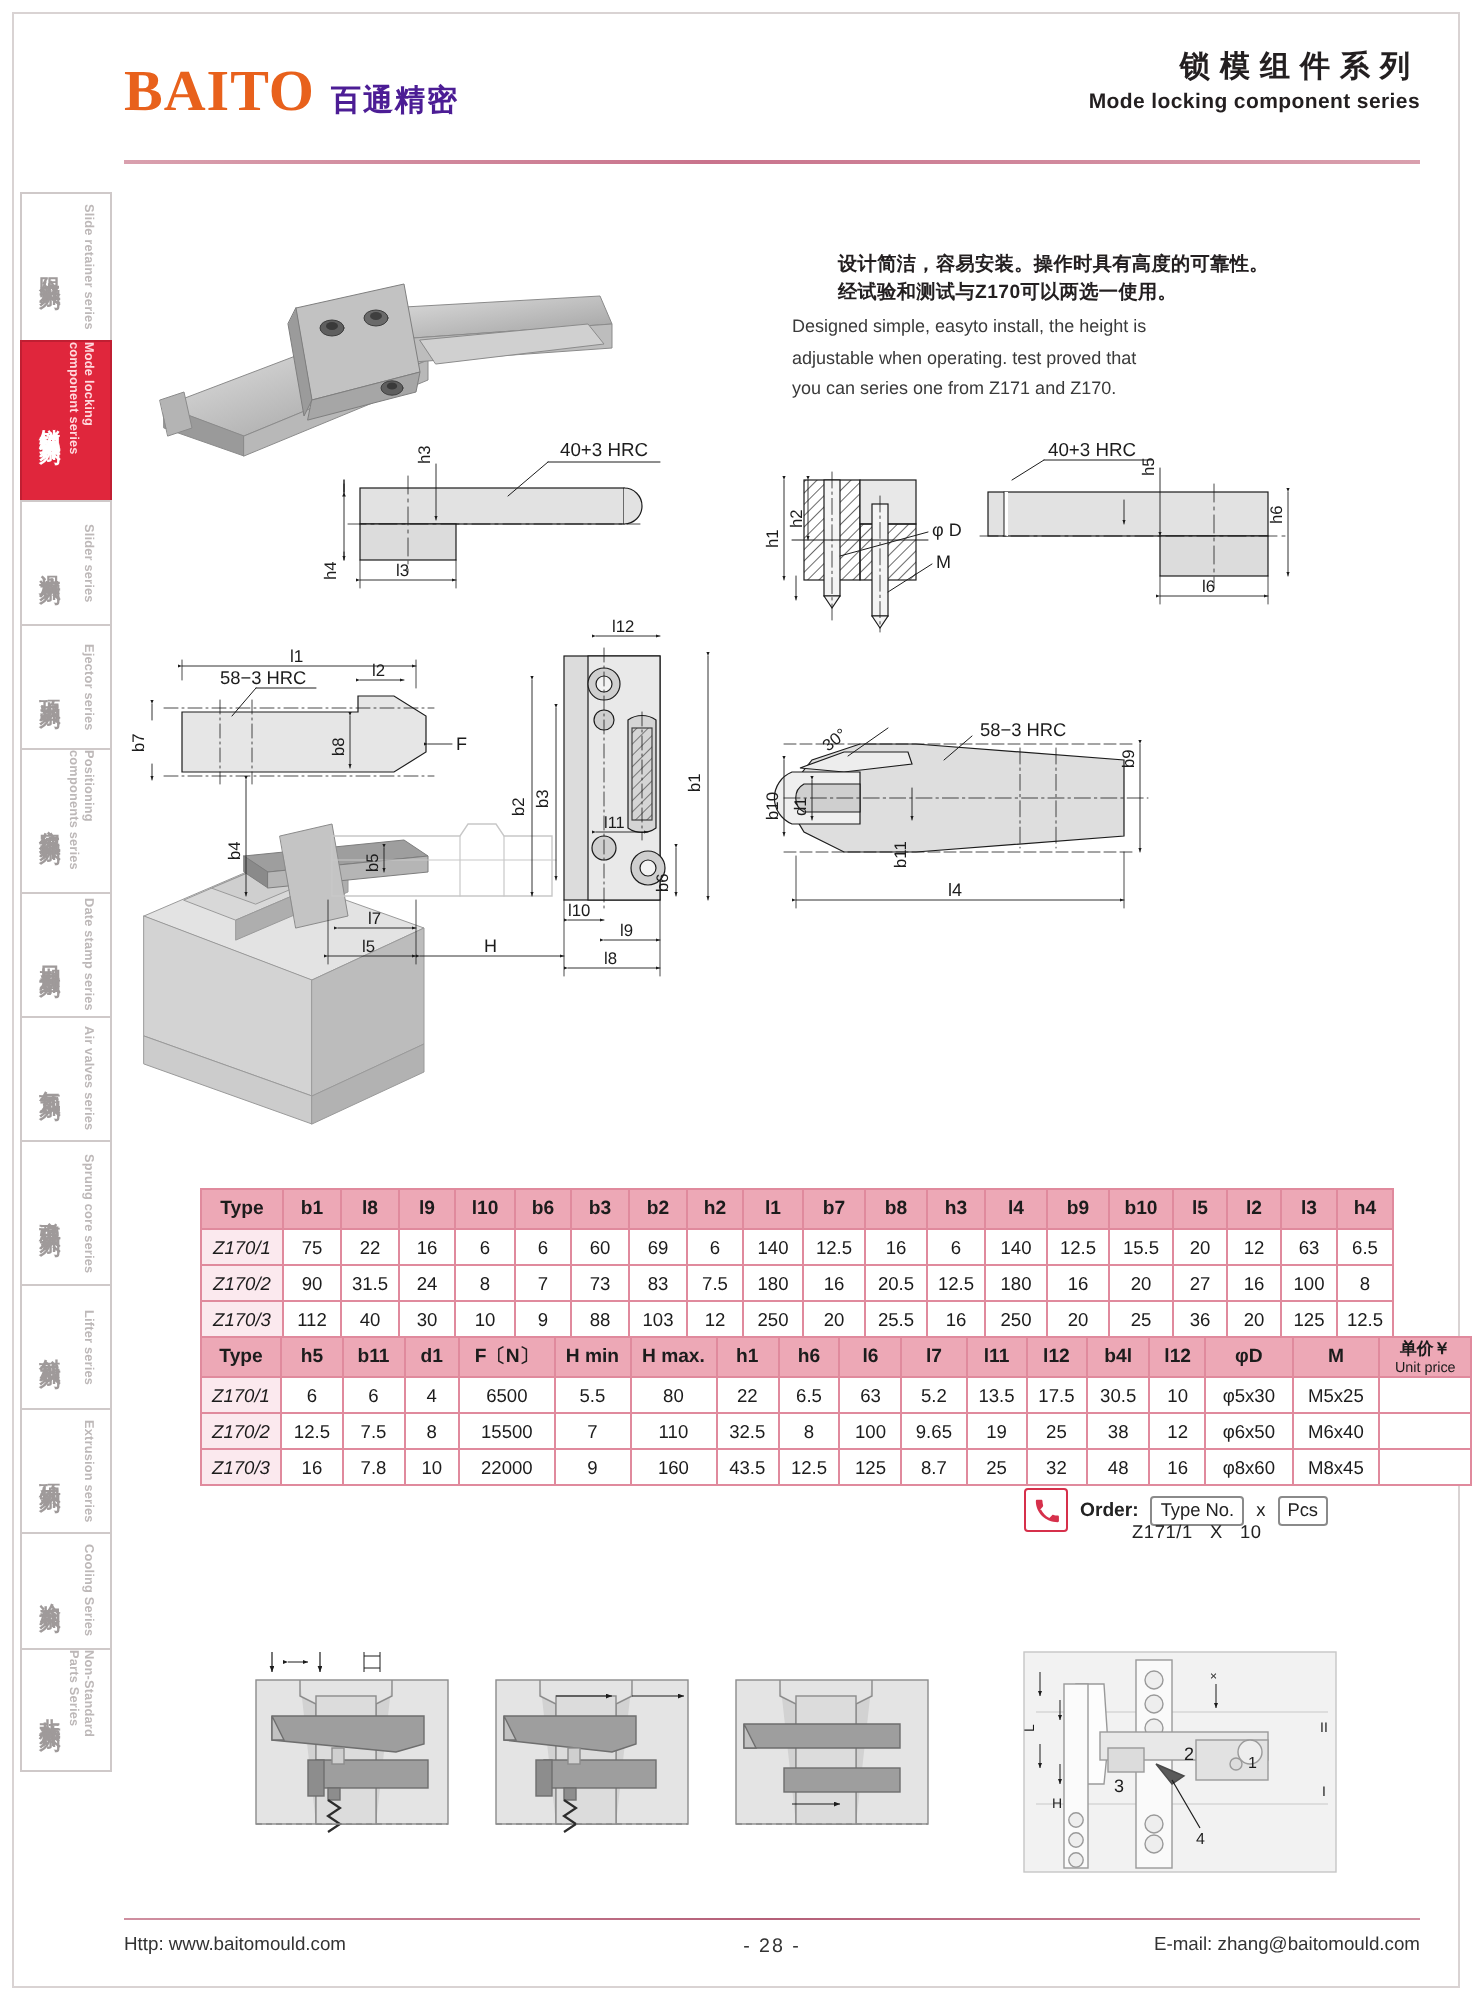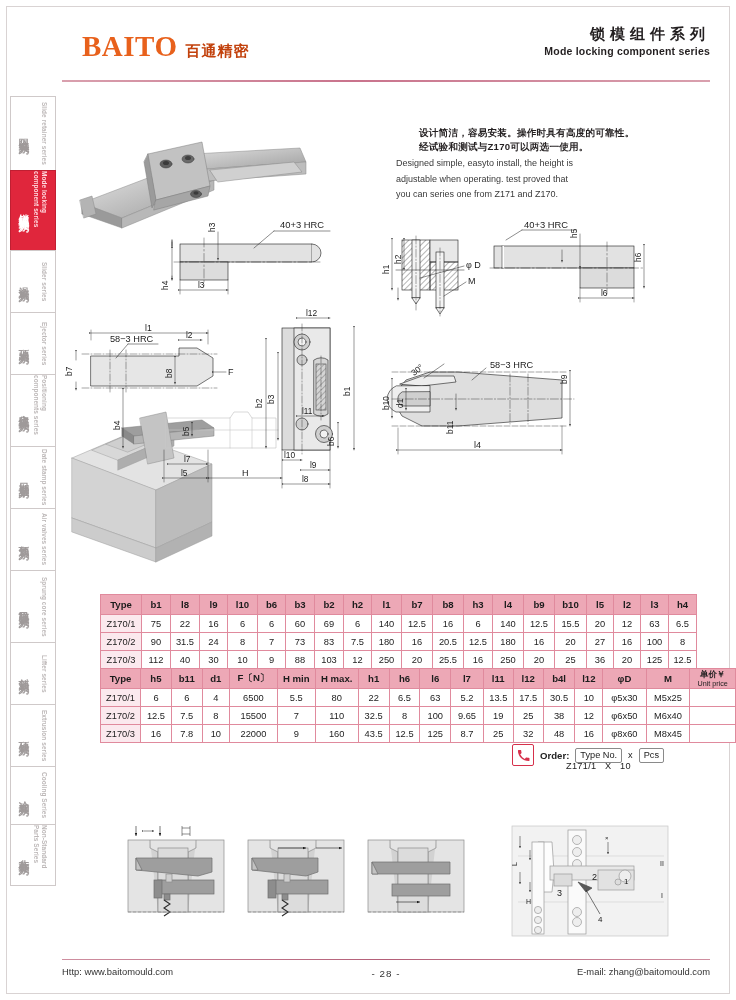--- a/index.html
+++ b/index.html
@@ -6,25 +6,25 @@
   body{width:736px;height:1000px;position:relative;
        font-family:"Liberation Sans","DejaVu Sans",sans-serif;
        -webkit-font-smoothing:antialiased;color:#231f20;overflow:hidden;}
 
   
   #page{position:absolute;inset:0;background:#fff;}
   .page-border{position:absolute;left:6px;top:6px;right:6px;bottom:6px;
                border:1px solid #d9d3d3;pointer-events:none;}
 
   
-  #header{position:absolute;left:62px;top:24px;right:26px;height:58px;margin-left:20px;}
+  #header{position:absolute;left:62px;top:24px;right:26px;height:58px;}
   .brand{position:absolute;left:0;top:6px;display:flex;align-items:baseline;gap:8px;}
   .brand-en{font-weight:bold;font-size:29px;letter-spacing:.5px;color:#e8611c;
             font-family:"Liberation Serif","DejaVu Serif",serif;}
-  .brand-cn{font-weight:bold;font-size:15px;color:#c2410c;letter-spacing:1px;}
+  .brand-cn{font-weight:bold;font-size:15px;color:#4c1d95;letter-spacing:1px;}
   .hdr-right{position:absolute;right:0;top:0;text-align:right;}
   .hdr-cn{font-size:15px;font-weight:bold;letter-spacing:5px;color:#231f20;line-height:20px;}
   .hdr-en{font-size:10.5px;font-weight:bold;letter-spacing:.2px;color:#231f20;line-height:14px;}
   .hdr-rule{position:absolute;left:62px;top:80px;right:26px;height:2px;
             background:linear-gradient(90deg,#d9a0ae,#c9738c 45%,#d9a0ae);}
 
   
   #sidebar{position:absolute;left:10px;top:96px;width:46px;}
   .tab{position:relative;width:46px;box-sizing:border-box;border:1px solid #cfc9c9;
        border-bottom:none;background:#fff;display:flex;justify-content:center;
@@ -55,21 +55,21 @@
   #drawings svg{display:block;}
 
   
   .tbl{position:absolute;border-collapse:collapse;font-size:9.3px;
        font-family:"Liberation Sans",sans-serif;}
   .tbl td,.tbl th{border:1px solid #e08a9d;text-align:center;
                   padding:0;height:17px;color:#1c1c1c;font-weight:normal;
                   white-space:nowrap;}
   .tbl thead th{background:#eda8b6;font-weight:bold;font-size:9.6px;color:#1c1c1c;height:19px;}
   .tbl tbody td{background:#fff;}
-  .tbl tbody td.typecol{background:#fbe9ee;font-weight:normal;}
+  .tbl tbody td.typecol{background:#fbe9ee;font-weight:normal;font-style:italic;}
   .tbl thead th.typecol{background:#eda8b6;}
   .unitprice{line-height:9px;padding:1px 2px;}
   .unitprice .u1{font-size:8.4px;font-weight:bold;display:block;}
   .unitprice .u2{font-size:7.2px;font-weight:normal;display:block;}
 
   #table1{left:100px;top:594px;}
   #table2{left:100px;top:668px;}
 
   
   #order{position:absolute;left:512px;top:744px;display:flex;align-items:center;gap:6px;}

